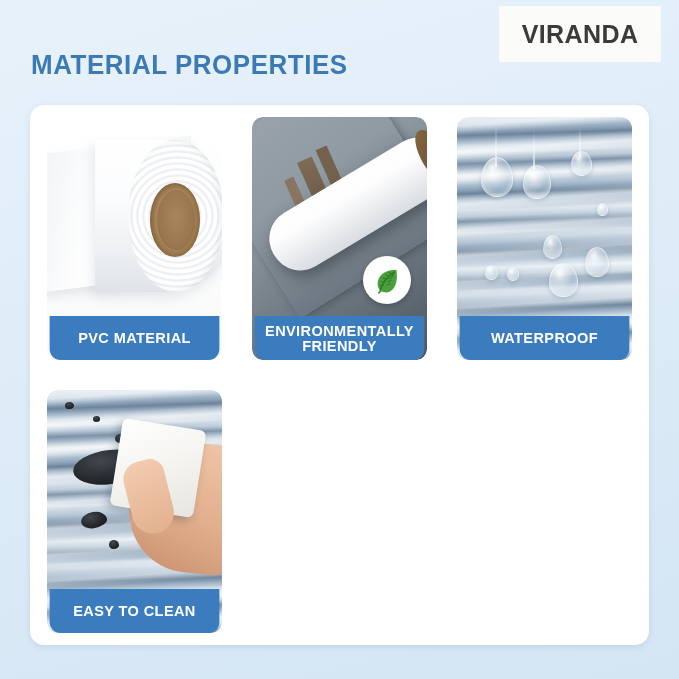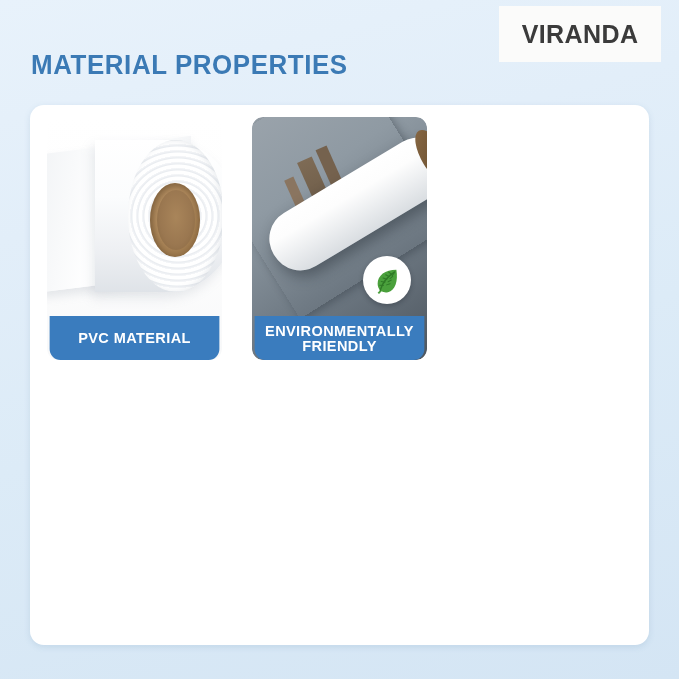--- a/index.html
+++ b/index.html
@@ -526,18 +526,52 @@
                 <path d="M17.2 17.8 20.6 16.0"></path>
                 <path d="M15.6 21.2 19.3 20.0"></path>
               </g>
             </svg>
           </div>
         </div>
         <div class="card-label two-line">ENVIRONMENTALLY FRIENDLY</div>
       </div>
 
 
-
+      <div class="card">
+        <div class="card-media">
+          <div class="plank"></div>
+          <div class="trail" style="left:38px; top:8px; height:42px;"></div>
+          <div class="drop" style="left:24px; top:40px; width:30px; height:38px;"></div>
+          <div class="trail" style="left:76px; top:14px; height:38px;"></div>
+          <div class="drop" style="left:66px; top:48px; width:26px; height:32px;"></div>
+          <div class="trail" style="left:122px; top:10px; height:30px;"></div>
+          <div class="drop" style="left:114px; top:34px; width:19px; height:23px;"></div>
+          <div class="drop" style="left:86px; top:118px; width:17px; height:22px;"></div>
+          <div class="drop" style="left:128px; top:130px; width:22px; height:28px;"></div>
+          <div class="drop" style="left:92px; top:146px; width:27px; height:32px;"></div>
+          <div class="drop" style="left:28px; top:148px; width:11px; height:13px;"></div>
+          <div class="drop" style="left:50px; top:150px; width:10px; height:12px;"></div>
+          <div class="drop" style="left:140px; top:86px; width:9px; height:11px;"></div>
+        </div>
+        <div class="card-label">WATERPROOF</div>
+      </div>
+
+      <div class="card">
+        <div class="card-media">
+          <div class="plank"></div>
+          <div class="stain" style="left:26px; top:60px; width:76px; height:34px; transform:rotate(-6deg);"></div>
+          <div class="stain" style="left:34px; top:122px; width:26px; height:16px; transform:rotate(-10deg);"></div>
+          <div class="stain" style="left:62px; top:150px; width:10px; height:9px;"></div>
+          <div class="stain" style="left:18px; top:12px; width:9px; height:7px;"></div>
+          <div class="stain" style="left:46px; top:26px; width:7px; height:6px;"></div>
+          <div class="stain" style="left:68px; top:44px; width:12px; height:9px;"></div>
+          <div class="stain" style="left:98px; top:36px; width:14px; height:11px;"></div>
+          <div class="clean-hand"></div>
+          <div class="cloth"></div>
+          <div class="clean-thumb"></div>
+        </div>
+        <div class="card-label">EASY TO CLEAN</div>
+      </div>
 
 
     </div>
   </div>
 </div>
 
 </body></html>

